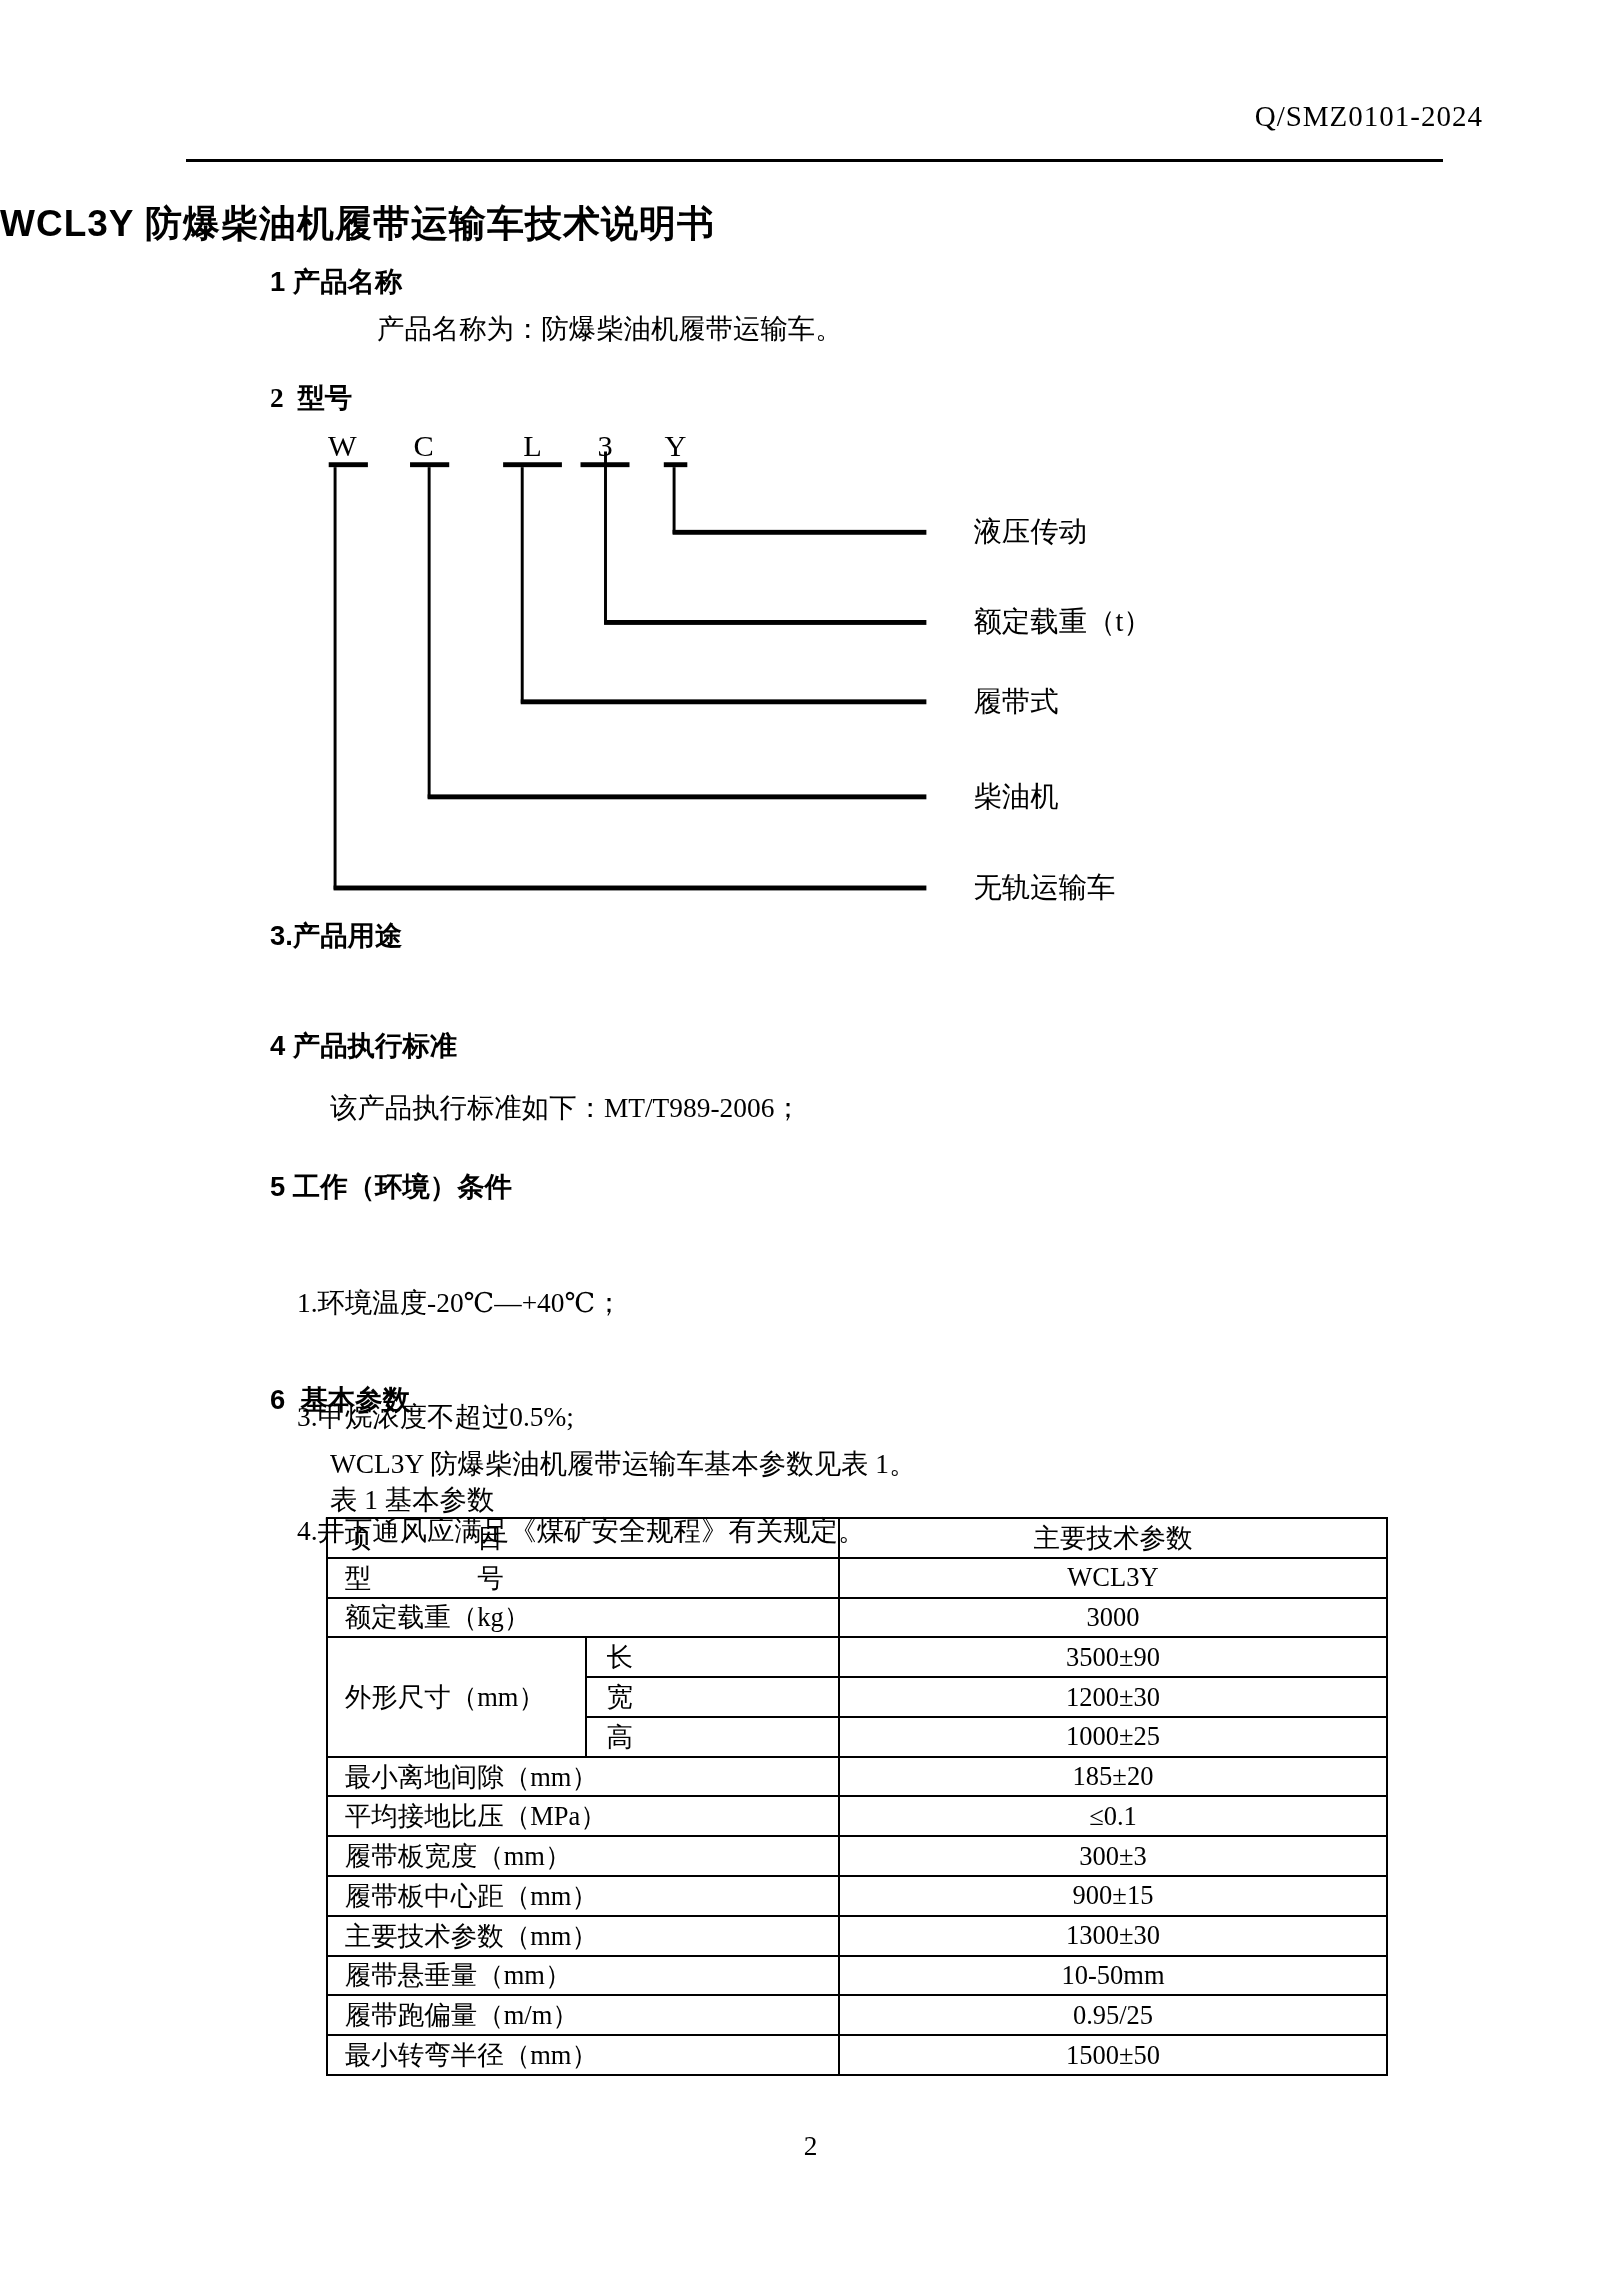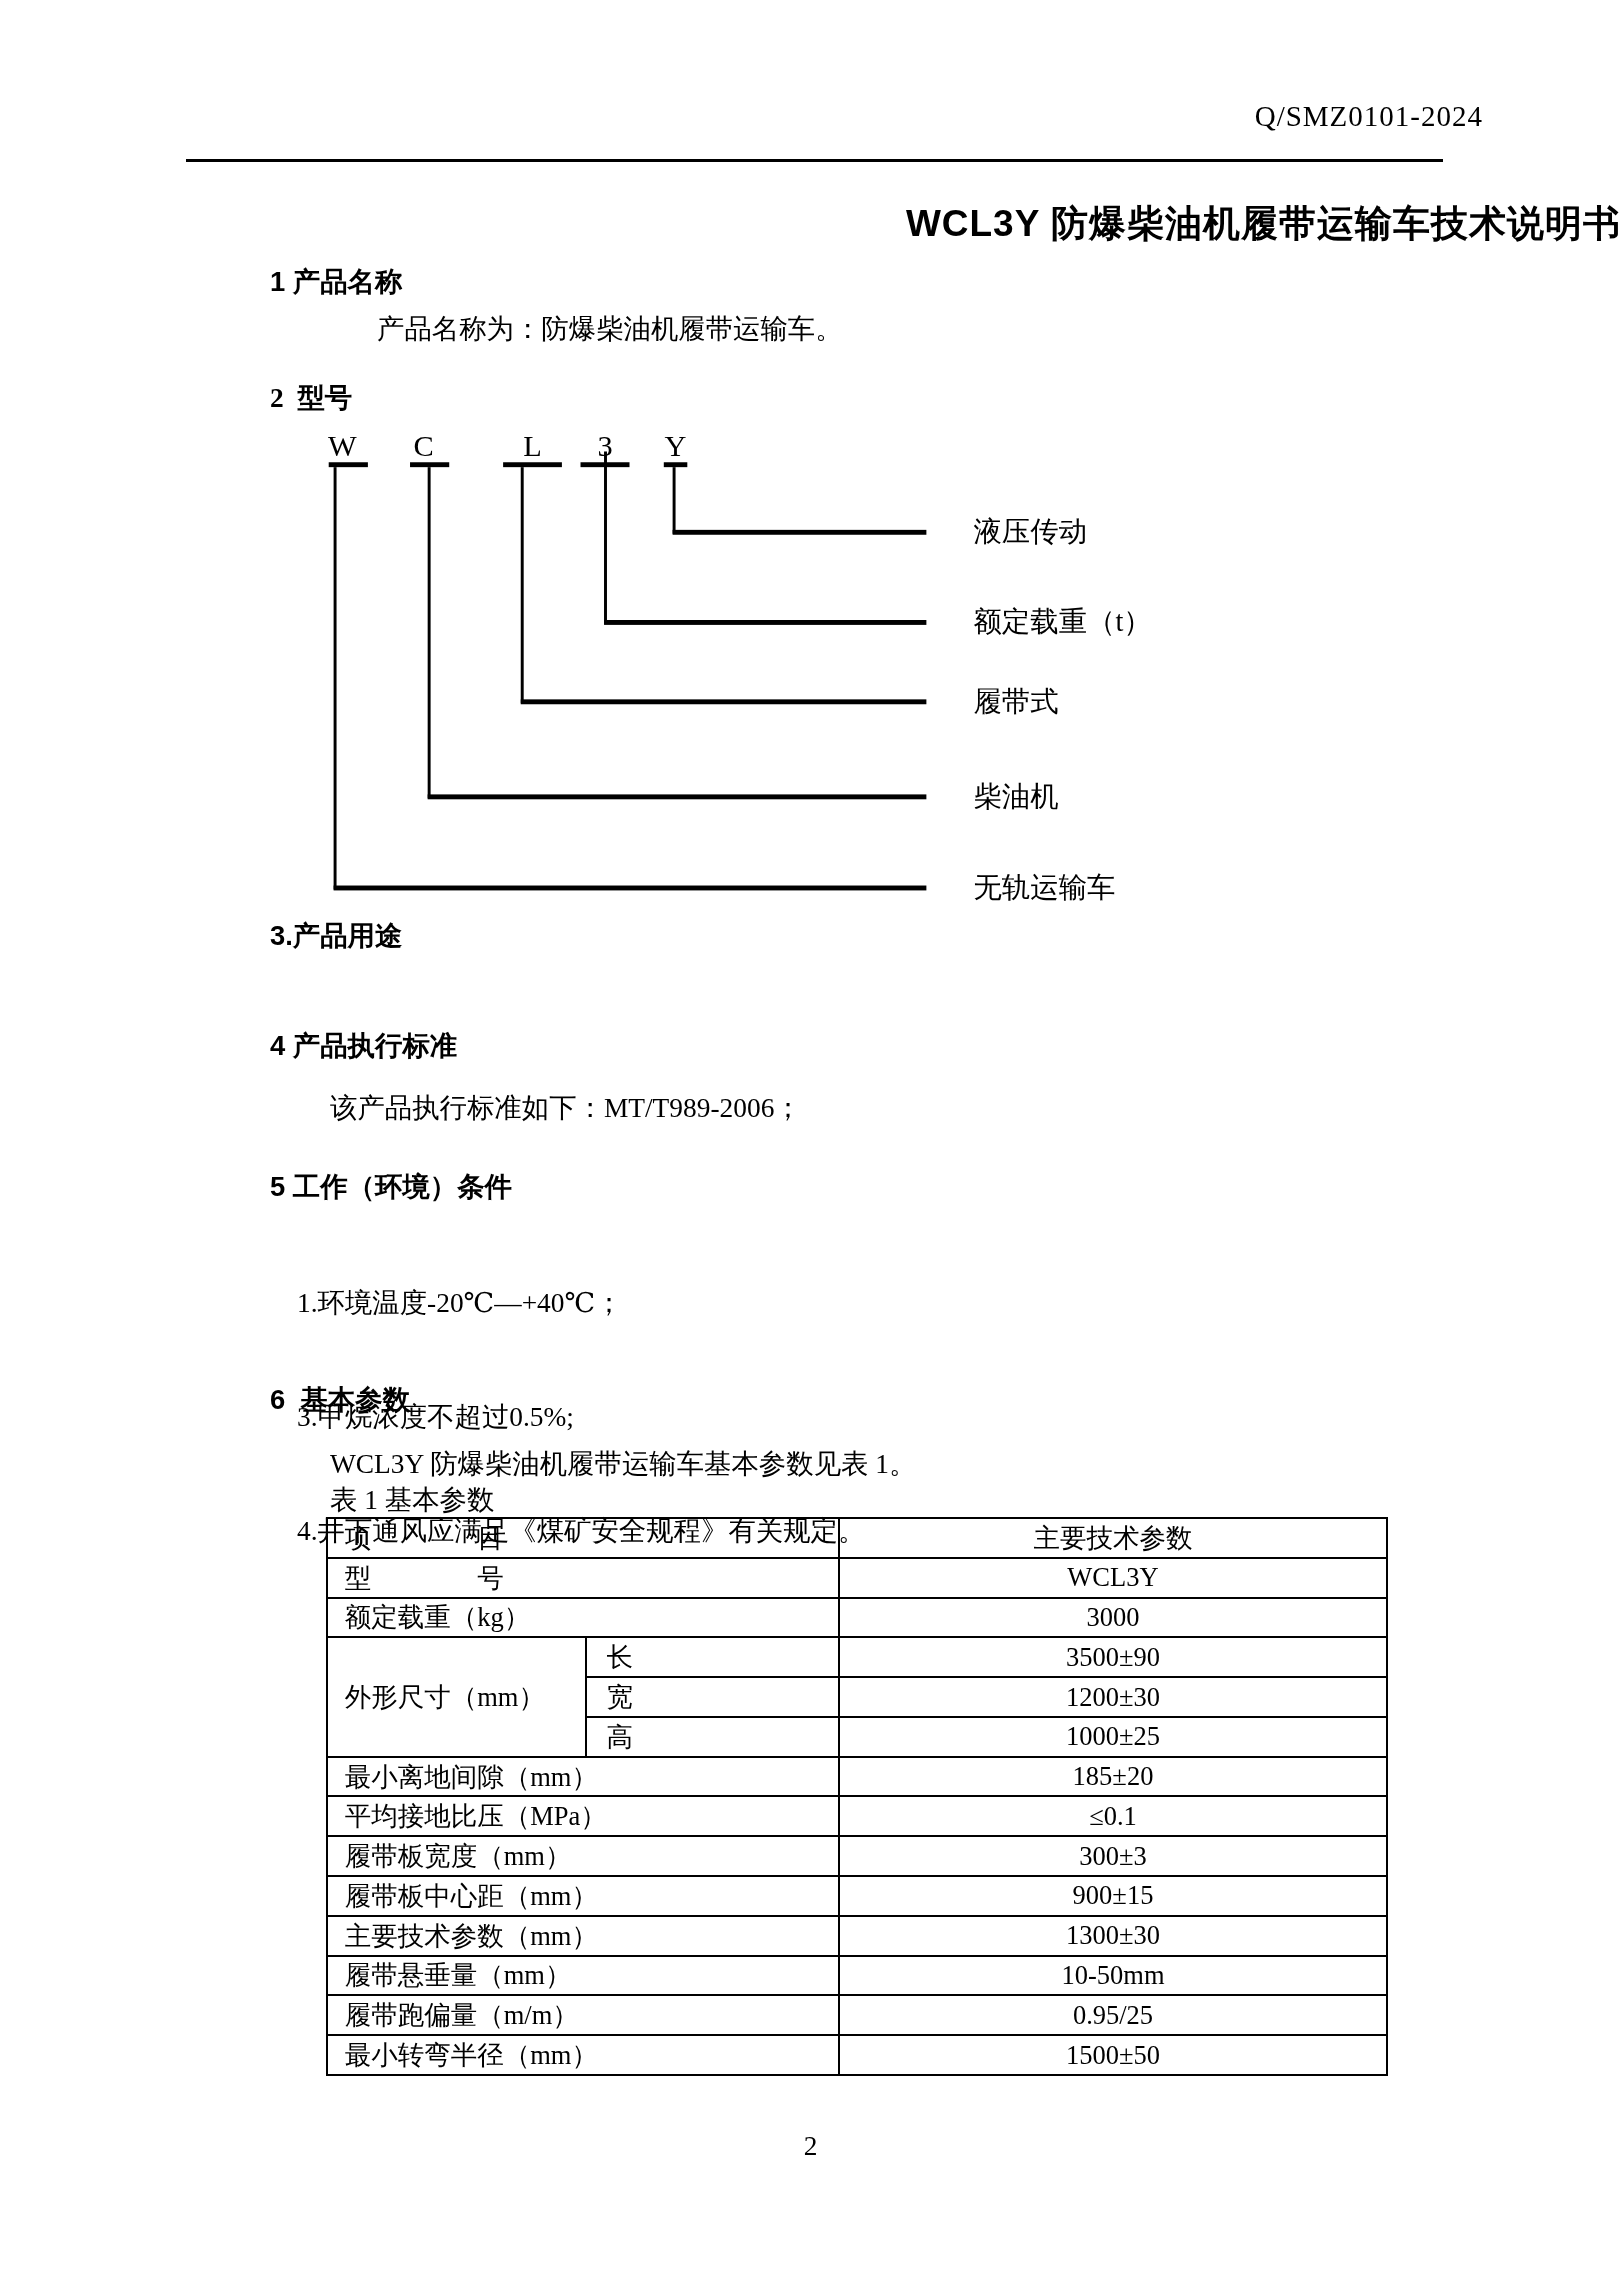--- a/index.html
+++ b/index.html
@@ -15,21 +15,21 @@
   .abs{position:absolute;}
   .doc-code{
     top:100px;right:178px;
     font-size:29px;letter-spacing:1px;
   }
   .header-rule{
     top:159px;left:186px;width:1257px;height:2.9px;background:#000;
   }
   .doc-title{
     top:199px;left:0;width:1621px;
-    text-align:right;
+    text-align:left;
     font-family:"Liberation Sans","DejaVu Sans",sans-serif;
     font-weight:bold;font-size:37px;letter-spacing:1px;
   }
   .sec-h{
     font-family:"Liberation Sans","DejaVu Sans",sans-serif;
     font-weight:bold;font-size:27.4px;left:270px;white-space:pre;
   }
   .body-p{font-size:27.4px;white-space:pre;}
   .h1{top:264px;} .p1{top:311px;left:377px;}
   .h2{top:380px;font-family:Liberation Serif, serif;}

